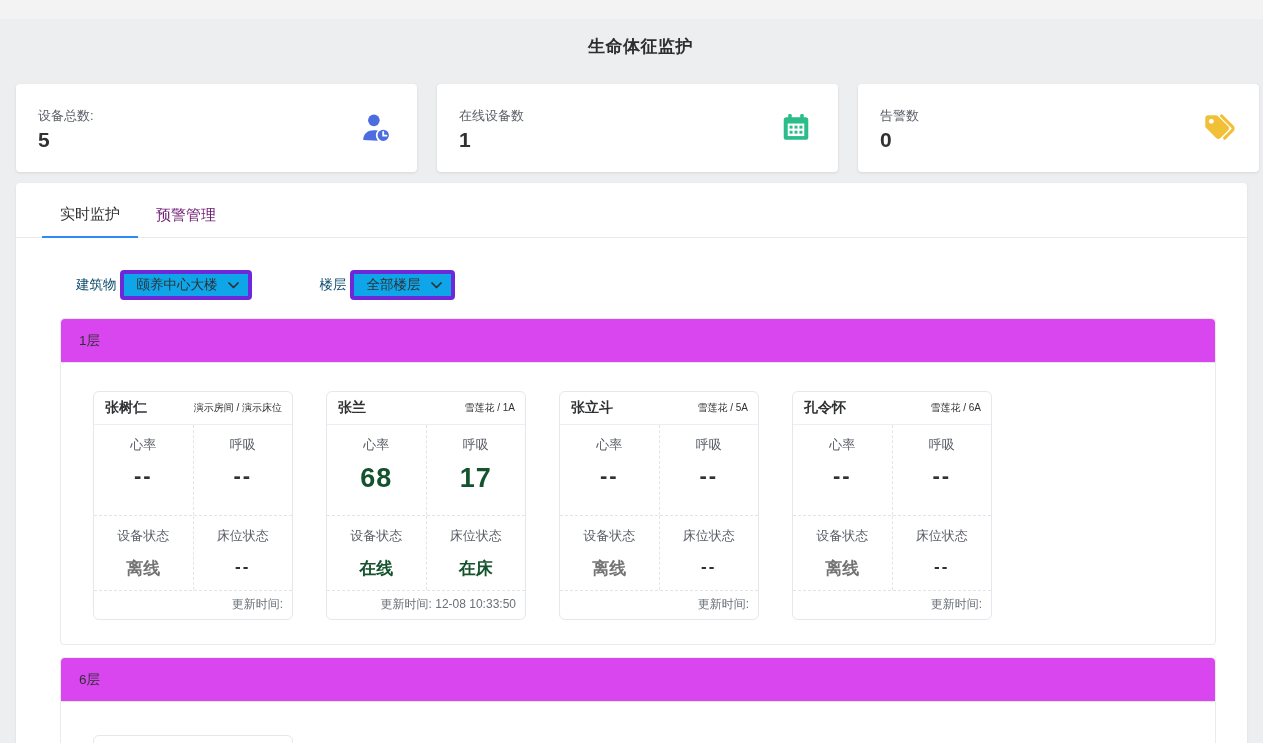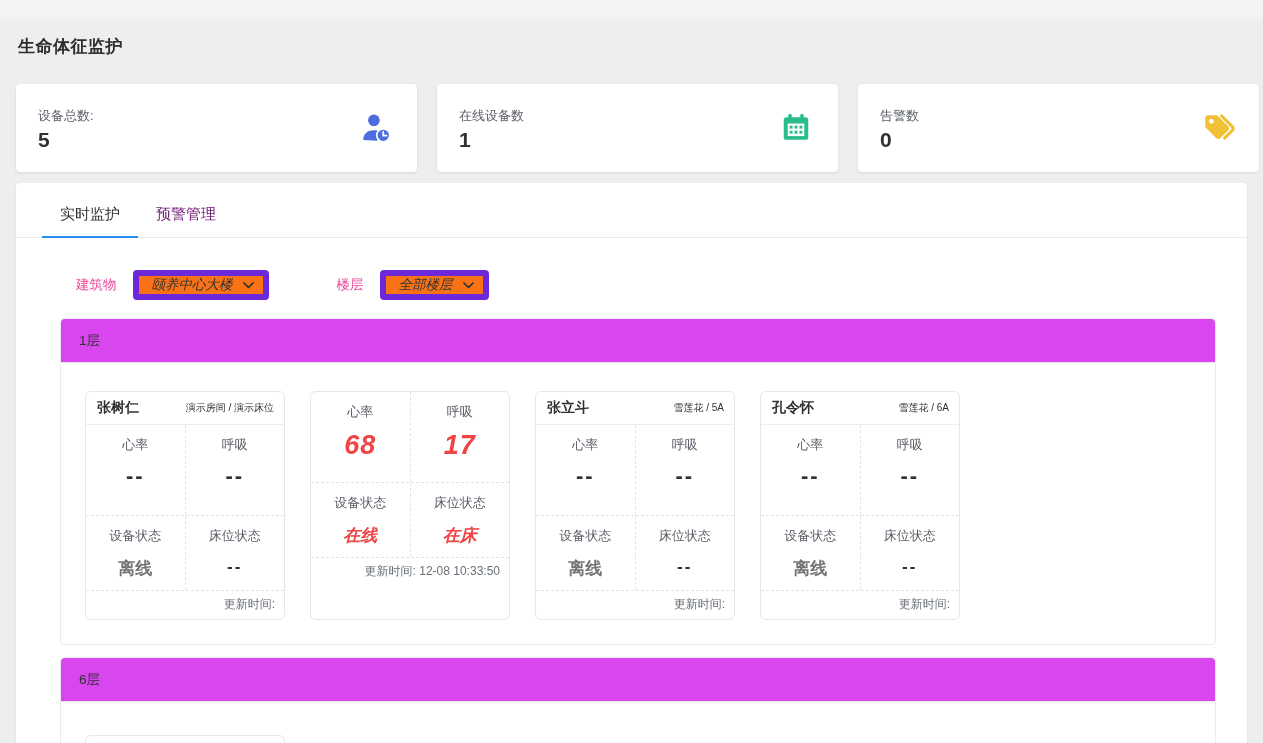--- a/index.html
+++ b/index.html
@@ -7,21 +7,21 @@
   body {
     font-family:"Liberation Sans","DejaVu Sans",sans-serif;
     background:#edeeef;
     color:#303133;
   }
   .topband { height:19px; background:#f3f3f4; }
 
   
   .page-title {
     font-size:17px; font-weight:700; color:#2d2d2d;
-    margin:16px 0 0 18px; letter-spacing:.5px;
+    margin:16px 0 0 18px; letter-spacing:.5px;text-align:center;
   }
 
   
   .stats-row { display:flex; gap:20px; margin:26px 4px 0 16px; }
   .stat-card {
     flex:1 1 0; height:88px; background:#fff; border-radius:4px;
     box-shadow:0 1px 3px rgba(0,0,0,.10);
     display:flex; align-items:center; justify-content:space-between;
     padding:0 24px 0 22px;
   }
@@ -31,34 +31,33 @@
   .stat-icon { width:34px; height:34px; flex:0 0 auto; }
 
   
   .main-panel {
     background:#fff; border-radius:4px 4px 0 0;
     box-shadow:0 1px 3px rgba(0,0,0,.08);
     margin:11px 16px 0 16px; height:600px; overflow:hidden;
   }
 
   
-  .tab-bar { display:flex; padding:20px 0 0 26px; border-bottom:1px solid #e8eaec; }
+  .tab-bar { display:flex; padding:20px 0 0 26px; border-bottom:1px solid #e8eaec;align-items:flex-end; }
   .tab { font-size:15px; color:#303133; padding:2px 18px 12px 18px; cursor:pointer; position:relative; }
   .tab.active { border-bottom:2px solid #2d8cf0; margin-bottom:-1px; }
   .tab.inactive { color:#701a75; }
 
   
   .filter-row { display:flex; align-items:center; margin:32px 0 0 60px; }
-  .filter-label { font-size:13.5px; color:#ec4899; margin-right:16px;text-align:center; }
+  .filter-label { font-size:13.5px; color:#0c4a6e; margin-right:3px;text-align:center; }
   .select-box {
-    height:30px; min-width:110px; border:6px solid #6d28d9; border-radius:4px;
+    height:30px; min-width:110px; border:4px solid #6d28d9; border-radius:4px;
     display:flex; align-items:center; justify-content:space-between;
-    padding:0 9px 0 13px; font-size:13.5px; color:#303133; background:#f97316;
+    padding:0 9px 0 13px; font-size:13.5px; color:#303133; background:#0ea5e9;
     cursor:pointer;
-    font-style:italic;
   }
   .select-box .chev { margin-left:10px; display:flex; }
   .filter-gap { width:68px; }
   .select-floor { min-width:90px; }
 
   
   .floor-section {
     margin:18px 31px 0 44px; border:1px solid #e9ebee; border-radius:4px;
     background:#fff;
   }
@@ -66,21 +65,21 @@
   .floor-header {
     height:44px; background:#d946ef; border-bottom:1px solid #e5e7eb;
     border-radius:4px 4px 0 0; display:flex; align-items:center;
     padding-left:18px; font-size:13.5px; color:#303133;
   }
   .floor-body { padding:28px 20px 24px 24px; display:flex; gap:25px; }
 
   
   .patient-card {
     width:200px; background:#fff; border:1px solid #e4e7ec; border-radius:6px;
-    overflow:hidden; flex:0 0 auto;
+    overflow:hidden; flex:0 0 auto;margin-left:8px;
   }
   .pc-header {
     height:33px; display:flex; align-items:center; justify-content:space-between;
     padding:0 10px 0 11px; border-bottom:1px solid #ebeef5;
   }
   .pc-name { font-size:14px; font-weight:700; color:#303133; white-space:nowrap; }
   .pc-room { font-size:10px; color:#303133; white-space:nowrap; }
   .pc-grid { display:flex; }
   .pc-cell {
     flex:1 1 0; text-align:center; padding-top:11px;
@@ -88,21 +87,21 @@
   .pc-cell.first { border-right:1px dashed #e2e4e8; }
   .pc-row-vitals { border-bottom:1px dashed #e2e4e8; }
   .pc-row-vitals .pc-cell { height:90px; }
   .pc-row-status { border-bottom:1px dashed #e2e4e8; }
   .pc-row-status .pc-cell { height:74px; }
   .pc-cell-label { font-size:13px; color:#5a5e66; }
   .vital-value { margin-top:9px; font-size:27px; font-weight:700; letter-spacing:1px; }
   .vital-value.dash { font-size:22px; letter-spacing:2px; }
   .status-value { margin-top:12px; font-size:17px; font-weight:700; }
   .status-value.dash { font-size:17px; letter-spacing:2px; }
-  .green { color:#ef4444;font-style:italic; }
+  .green { color:#14532d; }
   .red   { color:#737373; }
   .dark  { color:#303133; }
   .pc-footer {
     height:28px; line-height:27px; text-align:right; padding-right:9px;
     font-size:12px; color:#697077; white-space:nowrap; overflow:hidden;
   }
 </style>
 </head>
 <body>
 
@@ -223,20 +222,24 @@
             <div class="pc-cell-label">床位状态</div>
             <div class="status-value dash dark">--</div>
           </div>
         </div>
         <div class="pc-footer">
           <span>更新时间:</span> <span></span>
         </div>
       </div>
 
       <div class="patient-card">
+        <div class="pc-header">
+          <span class="pc-name">张兰</span>
+          <span class="pc-room">雪莲花 / 1A</span>
+        </div>
         <div class="pc-grid pc-row-vitals">
           <div class="pc-cell first">
             <div class="pc-cell-label">心率</div>
             <div class="vital-value green">68</div>
           </div>
           <div class="pc-cell">
             <div class="pc-cell-label">呼吸</div>
             <div class="vital-value green">17</div>
           </div>
         </div>

